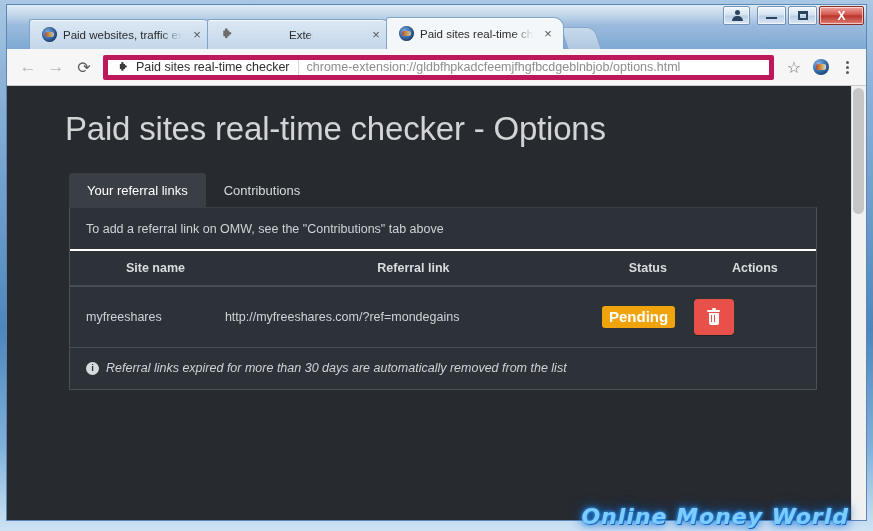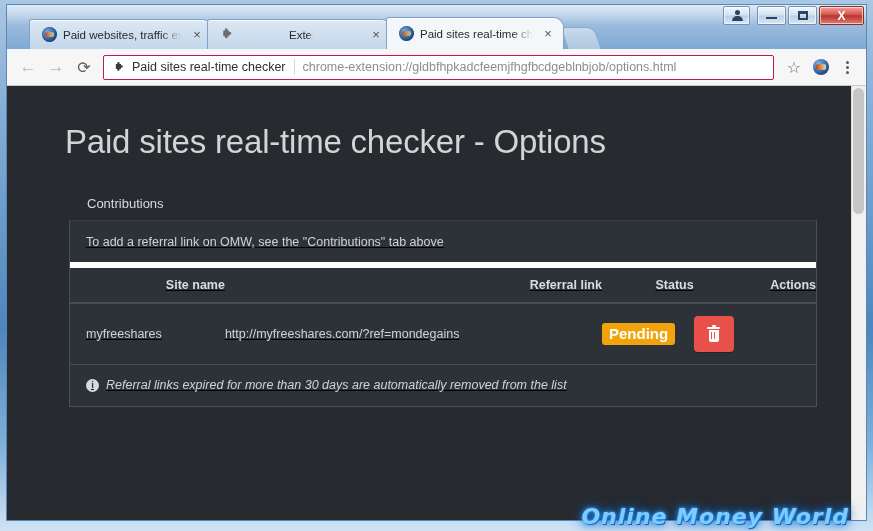--- a/index.html
+++ b/index.html
@@ -170,21 +170,21 @@
     display:flex; align-items:center; justify-content:center;
     color:#b6b6b6; font-size: 17px;
     border-radius:2px;
   }
   .navbtn.reload { color:#5d5d5d; font-size:16px; }
   #omnibox {
     flex: 1 1 auto;
     height: 25px;
     margin: 0 6px 0 4px;
     background: #fff;
-    border: 1px solid #be185d;
+    border: 5px solid #be185d;
     border-radius: 2px;
     display: flex;
     align-items: center;
     padding: 0 6px;
     overflow: hidden;
   }
   #omnibox .ext-icon {
     width:14px;height:14px;margin:0 6px 0 2px;flex:0 0 14px;
     display:flex;align-items:center;justify-content:center;
   }
@@ -227,21 +227,21 @@
   }
   #page-scroll-thumb {
     position:absolute; right:2px; top:2px; width:11px; height:126px;
     background:#c6c6c6; border-radius:6px;
   }
 
   #page-title {
     color: #d2d4d6;
     font-size: 33px;
     font-weight: normal;
-    padding: 37px 0 0 58px;
+    padding: 24px 0 0 58px;
     letter-spacing: -0.2px;
   }
 
   
   #content-tabs {
     display: flex;
     margin: 25px 0 0 62px;
     align-items: flex-end;
   }
   .ctab {
@@ -257,39 +257,38 @@
     font-weight: normal;
   }
 
   
   #panel {
     margin-left: 62px;
     width: 748px;
     background: #2d3238;
     border: 1px solid #4a5058;
     border-top-color: #3a3f45;
-    text-decoration: underline;
   }
   #panel-note {
     color: #cfd2d6;
     font-size: 12.5px;
     padding: 14px 16px 13px 16px;
   }
 
   table#links-table {
     width: 100%;
     border-collapse: collapse;
   }
   table#links-table th {
-    text-align: right;
+    text-align: center;
     color: #d9dce0;
     font-size: 12.5px;
     font-weight: bold;
     padding: 10px 0 10px 0;
-    border-top: 6px solid #ffffff;
+    border-top: 2px solid #ffffff;
     border-bottom: 2px solid #474d55;
   }
   table#links-table td {
     color: #cfd2d6;
     font-size: 12.5px;
     padding: 12px 0;
     border-bottom: 1px solid #474d55;
     vertical-align: middle;
     margin-top: 16px;
   }
@@ -463,20 +462,23 @@
         <i></i>
         <i></i>
       </div>
     </div>
 
     <div id="page">
 
       <h1 id="page-title">Paid sites real-time checker - Options</h1>
 
       <div id="content-tabs">
+        <div class="ctab active">
+          <span>Your referral links</span>
+        </div>
         <div class="ctab">
           <span>Contributions</span>
         </div>
       </div>
 
       <div id="panel">
 
         <div id="panel-note">To add a referral link on OMW, see the "Contributions" tab above</div>
 
         <table id="links-table">

